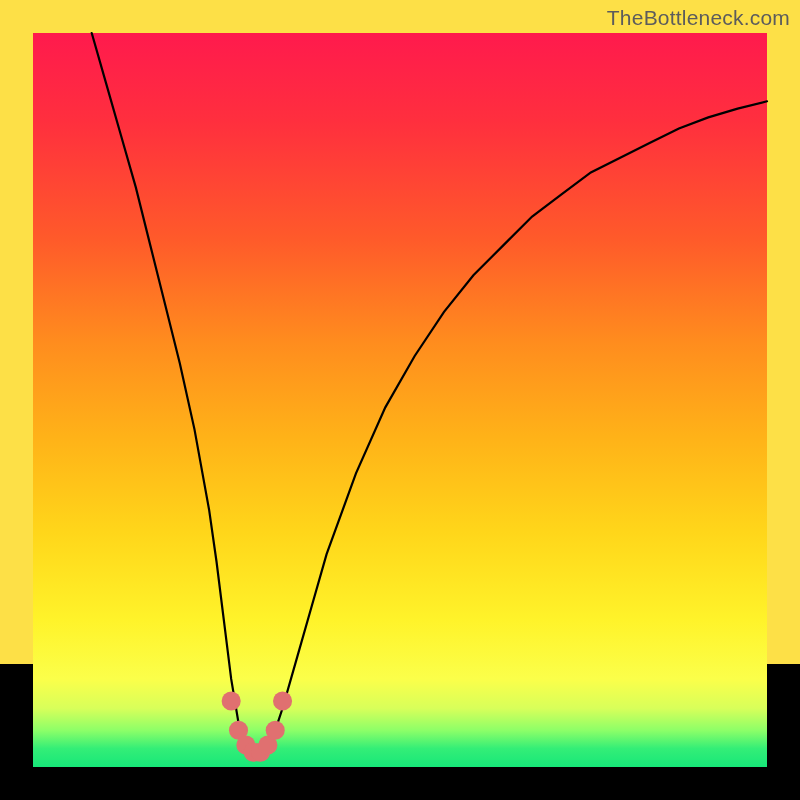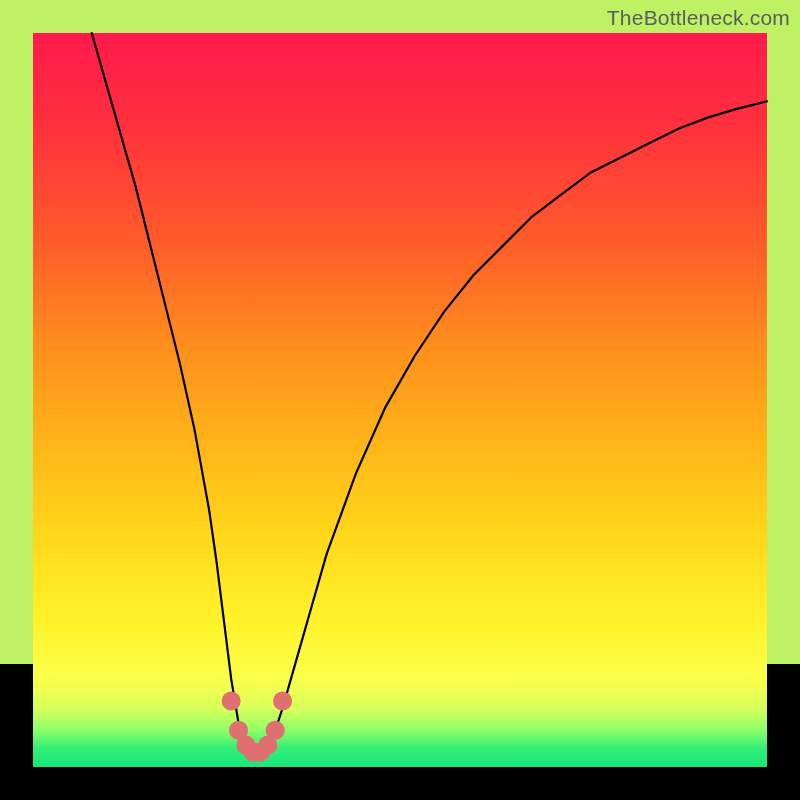--- a/index.html
+++ b/index.html
@@ -8,21 +8,21 @@
     width: 800px;
     height: 800px;
     overflow: hidden;
     background: #000;
     font-family: Arial, Helvetica, sans-serif;
   }
   .outer {
     position: relative;
     width: 800px;
     height: 664px;
-    background: #bef264;
+    background: #fde047;
   }
   .plot {
     position: absolute;
     left: 33px;
     top: 33px;
     width: 734px;
     height: 734px;
     
     background: linear-gradient(
       to bottom,

